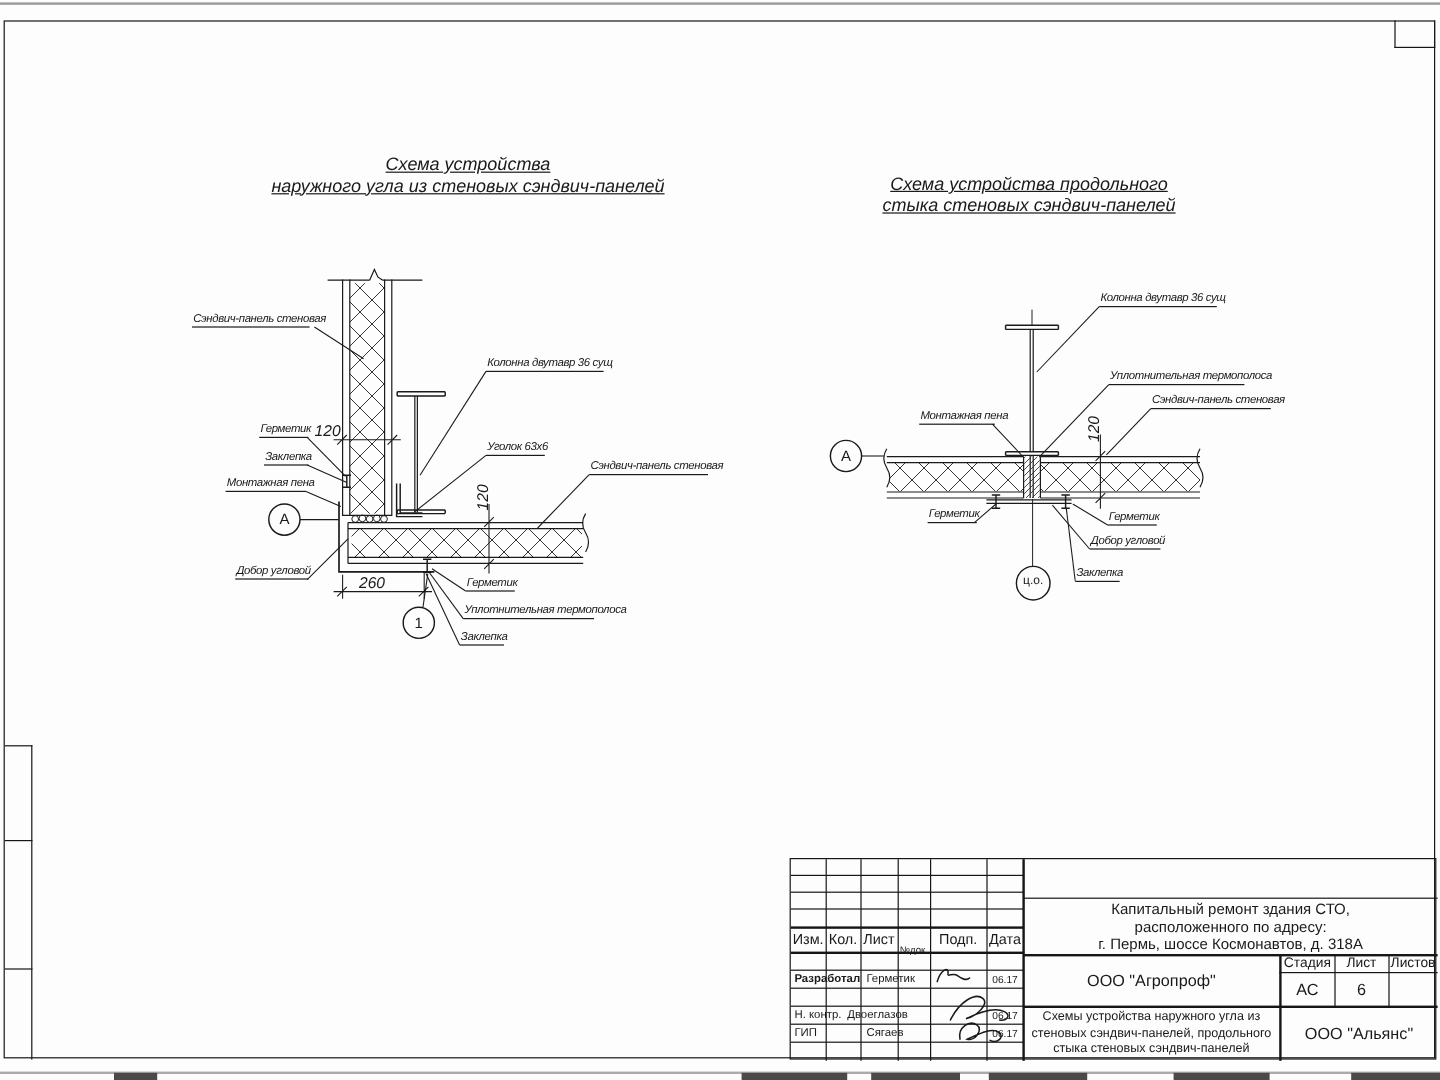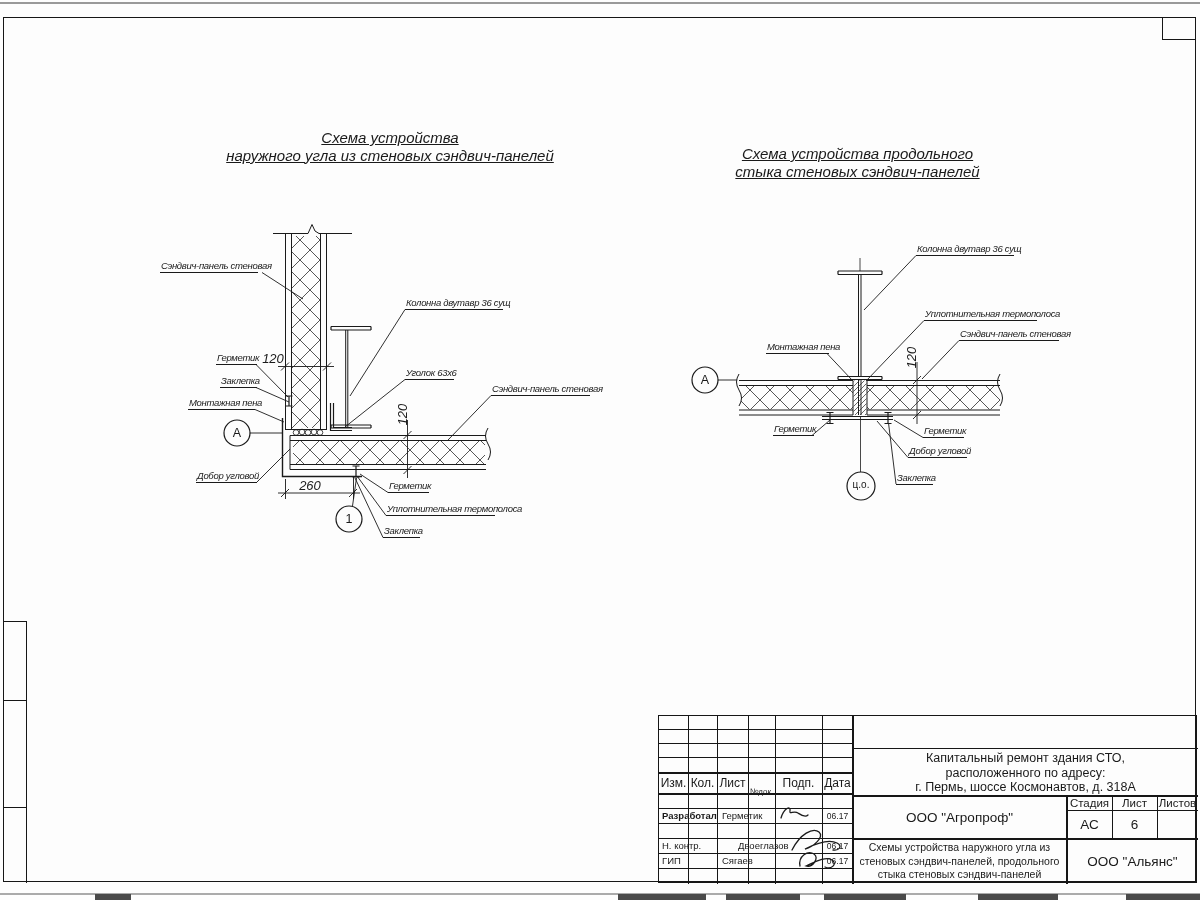--- a/index.html
+++ b/index.html
@@ -234,21 +234,21 @@
     <div class="cell" style="left:29px;top:57px;width:29px;height:20px;font-size:12px;">Кол.</div>
     <div class="cell" style="left:58px;top:57px;width:31px;height:20px;font-size:12px;">Лист</div>
     <div class="cell" style="left:89px;top:57px;width:27px;height:36px;font-size:8px;">№док.</div>
     <div class="cell" style="left:116px;top:57px;width:47px;height:20px;font-size:12px;">Подп.</div>
     <div class="cell" style="left:163px;top:57px;width:31px;height:20px;font-size:12px;">Дата</div>
 
     <div class="cell cl" style="left:0;top:92px;width:58px;height:15px;font-size:9.5px;font-weight:bold;">Разработал</div>
     <div class="cell cl" style="left:60px;top:92px;width:56px;height:15px;font-size:9.5px;">Герметик</div>
     <div class="cell" style="left:163px;top:92px;width:31px;height:15px;font-size:8.5px;">06.17</div>
     <div class="cell cl" style="left:0;top:122px;width:58px;height:15px;font-size:9.5px;">Н. контр.</div>
-    <div class="cell cl" style="left:76px;top:122px;width:56px;height:15px;font-size:9.5px;">Двоеглазов</div>
+    <div class="cell cl" style="left:44px;top:122px;width:56px;height:15px;font-size:9.5px;">Двоеглазов</div>
     <div class="cell" style="left:163px;top:122px;width:31px;height:15px;font-size:8.5px;">06.17</div>
     <div class="cell cl" style="left:0;top:137px;width:58px;height:15px;font-size:9.5px;">ГИП</div>
     <div class="cell cl" style="left:60px;top:137px;width:56px;height:15px;font-size:9.5px;">Сягаев</div>
     <div class="cell" style="left:163px;top:137px;width:31px;height:15px;font-size:8.5px;">06.17</div>
 
     <div class="cell" style="left:194px;top:80px;width:213px;height:42px;font-size:13.5px;">ООО "Агропроф"</div>
     <div class="cell" style="left:408px;top:80px;width:45px;height:14px;font-size:11.5px;">Стадия</div>
     <div class="cell" style="left:453px;top:80px;width:45px;height:14px;font-size:11.5px;">Лист</div>
     <div class="cell" style="left:498px;top:80px;width:41px;height:14px;font-size:11.5px;">Листов</div>
     <div class="cell" style="left:408px;top:95px;width:45px;height:27px;font-size:13.5px;">АС</div>

